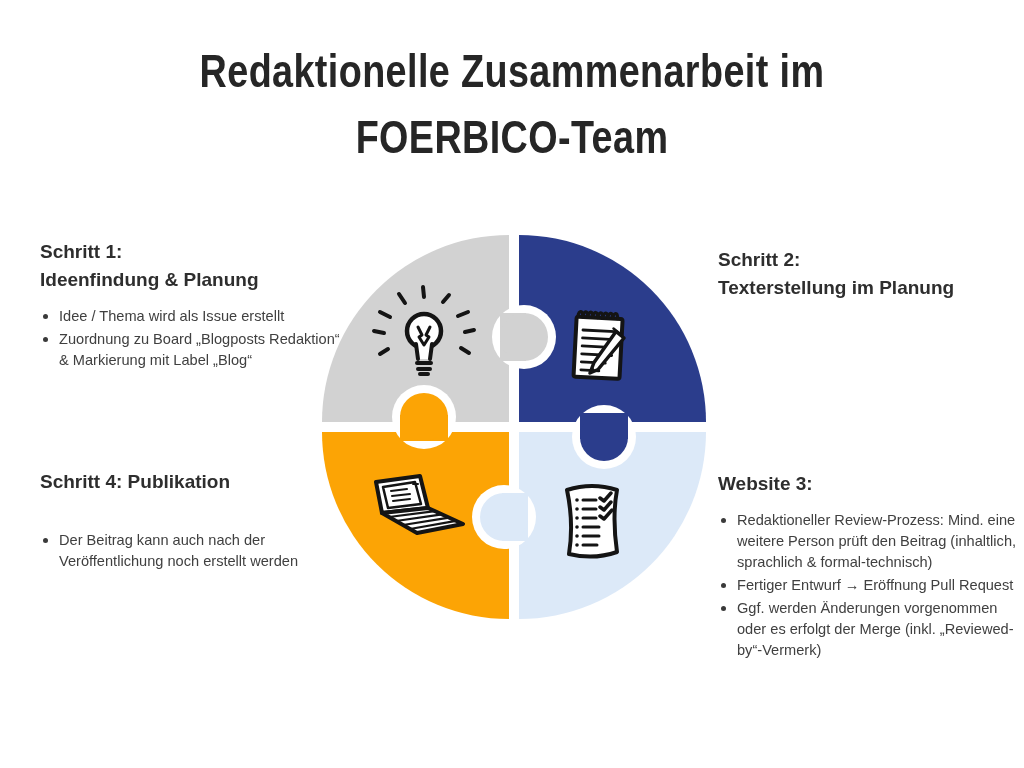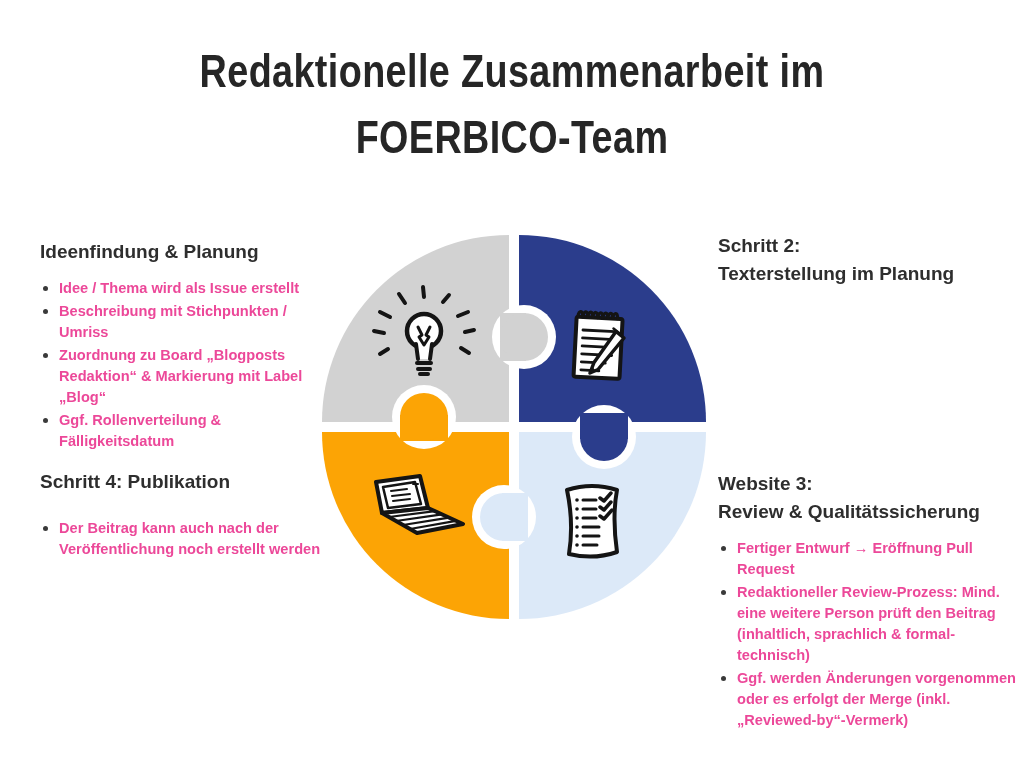--- a/index.html
+++ b/index.html
@@ -29,41 +29,40 @@
 
   .step { position: absolute; }
   .step h2 {
     margin: 0 0 12px 0;
     font-size: 19px;
     font-weight: 700;
     line-height: 28px;
     color: #2e2e2e;
   }
   .step h2 .h-line { display: block; }
-  .step.step-4 h2 { margin-bottom: 22px; }
+  .step.step-4 h2 { margin-bottom: 34px; }
   .step ul { list-style: none; margin: 0; padding: 0; }
   .step li {
     position: relative;
     padding-left: 19px;
     font-size: 14.6px;
     line-height: 21px;
-    color: #ec4899;
+    color: #404040;
     margin-bottom: 2px;
-    font-weight: bold;
   }
   .step li::before {
     content: '';
     position: absolute;
     left: 3px; top: 8px;
     width: 5px; height: 5px;
     border-radius: 50%;
     background: #3a3a3a;
   }
   .step-1 { left: 40px;  top: 238px; width: 300px; }
-  .step-2 { left: 718px; top: 232px; width: 244px; }
+  .step-2 { left: 718px; top: 246px; width: 244px; }
   .step-3 { left: 718px; top: 470px; width: 302px; }
   .step-4 { left: 40px;  top: 468px; width: 308px; }
 
   .puzzle {
     position: absolute;
     left: 314px; top: 227px;
     width: 400px; height: 400px;
   }
   .doodle-stroke { stroke: #141414; fill: none; stroke-linecap: round; stroke-linejoin: round; }
   .doodle-fill { fill: #ffffff; stroke: #141414; stroke-linecap: round; stroke-linejoin: round; }
@@ -73,45 +72,43 @@
 
 <div class="page">
 
   <h1 class="title">
     <span class="title-line">Redaktionelle Zusammenarbeit im</span>
     <span class="title-line">FOERBICO-Team</span>
   </h1>
 
   <section class="step step-1">
     <h2>
+      <span class="h-line">Schritt 1:</span>
       <span class="h-line">Ideenfindung &amp; Planung</span>
     </h2>
     <ul>
       <li>Idee / Thema wird als Issue erstellt</li>
-      <li>Beschreibung mit Stichpunkten / Umriss</li>
       <li>Zuordnung zu Board „Blogposts Redaktion“ &amp; Markierung mit Label „Blog“</li>
-      <li>Ggf. Rollenverteilung &amp; Fälligkeitsdatum</li>
     </ul>
   </section>
 
   <section class="step step-2">
     <h2>
       <span class="h-line">Schritt 2:</span>
       <span class="h-line">Texterstellung im Planung</span>
     </h2>
   </section>
 
   <section class="step step-3">
     <h2>
       <span class="h-line">Website 3:</span>
-      <span class="h-line">Review &amp; Qualitätssicherung</span>
     </h2>
     <ul>
+      <li>Redaktioneller Review-Prozess: Mind. eine weitere Person prüft den Beitrag (inhaltlich, sprachlich &amp; formal-technisch)</li>
       <li>Fertiger Entwurf → Eröffnung Pull Request</li>
-      <li>Redaktioneller Review-Prozess: Mind. eine weitere Person prüft den Beitrag (inhaltlich, sprachlich &amp; formal-technisch)</li>
       <li>Ggf. werden Änderungen vorgenommen oder es erfolgt der Merge (inkl. „Reviewed-by“-Vermerk)</li>
     </ul>
   </section>
 
   <section class="step step-4">
     <h2>
       <span class="h-line">Schritt 4: Publikation</span>
     </h2>
     <ul>
       <li>Der Beitrag kann auch nach der Veröffentlichung noch erstellt werden</li>

